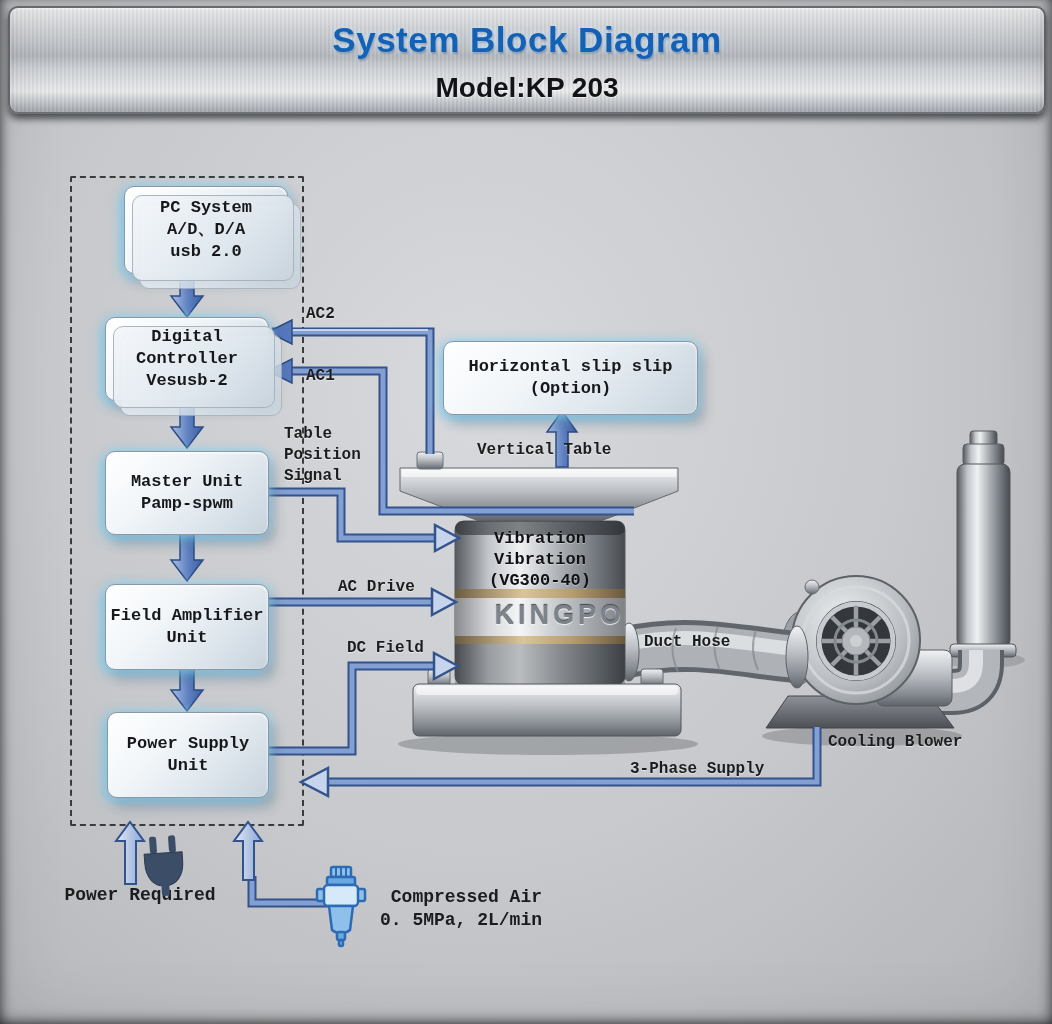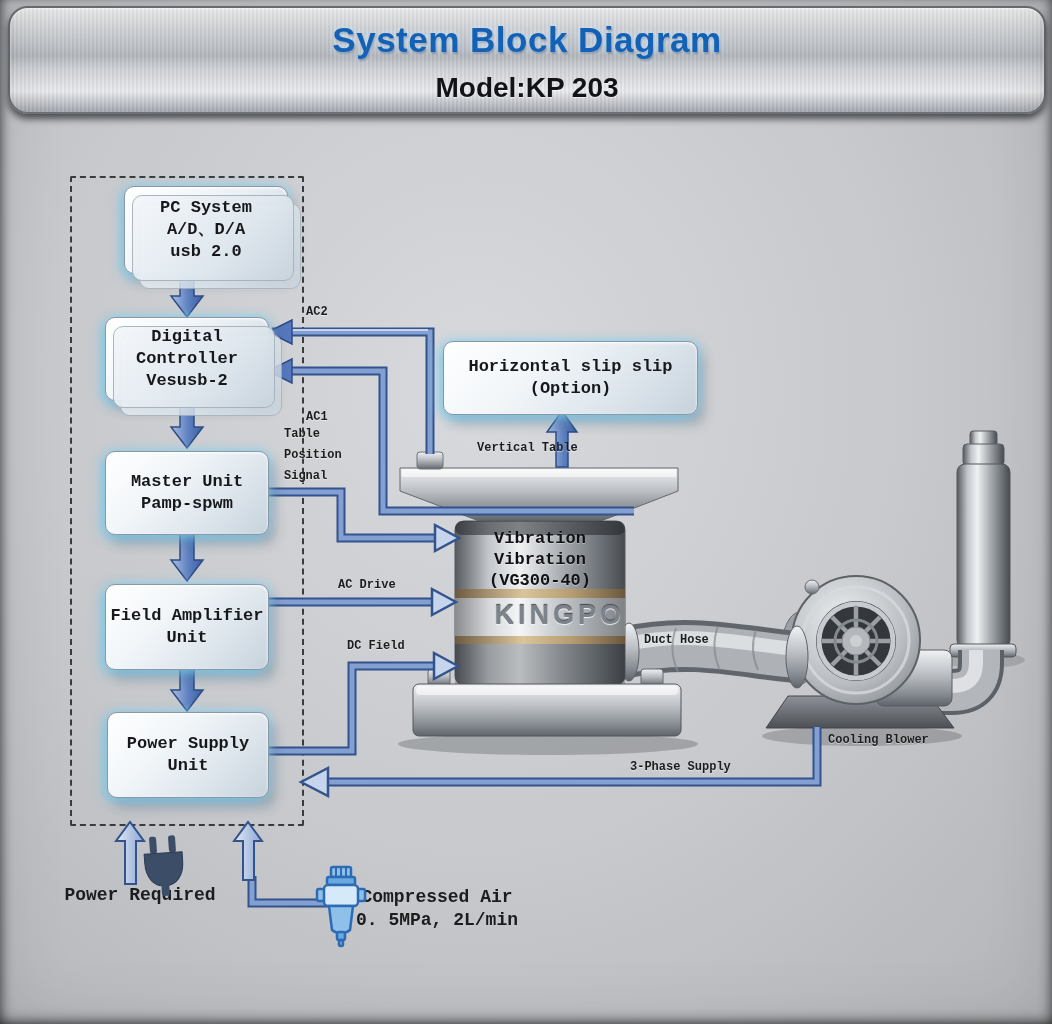--- a/index.html
+++ b/index.html
@@ -4,34 +4,34 @@
 <style>
   html,body{margin:0;padding:0;background:#9a9da2;}
   .stage{position:relative;width:1052px;height:1024px;overflow:hidden;
     background:radial-gradient(ellipse at 45% 38%, #d8d9dc 0%, #c7c9cc 52%, #b2b4b8 100%);
     font-family:"Liberation Sans", sans-serif;}
   .stage::after{content:"";position:absolute;inset:0;pointer-events:none;z-index:50;
     box-shadow:inset 8px 0 12px -6px rgba(10,10,12,.55), inset -8px 0 12px -6px rgba(10,10,12,.5),
                inset 0 -10px 14px -8px rgba(10,10,12,.6), inset 0 0 70px rgba(0,0,0,.10);}
   
   .header{position:absolute;left:8px;top:6px;width:1034px;height:104px;z-index:6;
-    border-radius:20px;border:2px solid #6d7278;
+    border-radius:10px;border:2px solid #6d7278;
     background:
       repeating-linear-gradient(90deg, rgba(255,255,255,.07) 0 2px, rgba(0,0,0,.045) 2px 4px),
       linear-gradient(180deg,#f3f4f6 0%,#dadcdf 16%,#b4b8be 46%,#ced1d5 58%,#e9ebed 80%,#a2a6ad 100%);
     box-shadow:0 5px 7px rgba(15,15,18,.65), inset 0 1px 2px rgba(255,255,255,.9);}
   .title{position:absolute;left:0;right:0;top:12px;text-align:center;
     font-size:35px;font-weight:bold;color:#1463b8;letter-spacing:.5px;
     text-shadow:0 0 7px rgba(210,235,255,.95), 1px 2px 2px rgba(10,20,60,.35);}
   .subtitle{position:absolute;left:0;right:0;top:64px;text-align:center;
     font-size:28px;font-weight:bold;color:#121316;text-shadow:0 1px 1px rgba(255,255,255,.6);}
   
   .mono{font-family:"Liberation Mono", monospace;font-weight:bold;color:#1b1c1e;}
   .lbl{position:absolute;z-index:7;font-family:"Liberation Mono", monospace;font-weight:bold;
-    font-size:12px;color:#1b1c1e;white-space:nowrap;text-shadow:0 1px 1px rgba(255,255,255,.55);}
+    font-size:16px;color:#1b1c1e;white-space:nowrap;text-shadow:0 1px 1px rgba(255,255,255,.55);}
   .lbl .ln{display:block;line-height:21px;}
   
   .dashed-frame{position:absolute;left:70px;top:176px;width:230px;height:646px;z-index:3;
     border:2.5px dashed #3a3b3d;border-radius:2px;}
   
   .fbox{position:absolute;z-index:5;border-radius:10px;
     border:1.5px solid #8b97a3;
     background:linear-gradient(135deg,#ffffff 0%,#f2f6f9 35%,#dde5ec 70%,#c6d2db 100%);
     box-shadow:-3px 3px 12px rgba(110,200,240,.85), 2px -2px 8px rgba(140,215,245,.45),
                6px 9px 12px rgba(60,80,100,.30), inset 0 1px 3px #ffffff;
@@ -55,21 +55,21 @@
   .gen-label .ln{display:block;font-size:17px;line-height:21px;color:#101114;
     text-shadow:0 1px 1px rgba(255,255,255,.4);}
   .brand{position:absolute;left:455px;top:600px;width:170px;z-index:6;text-align:right;
     font-size:27px;font-weight:bold;letter-spacing:4px;color:#7d838b;
     text-shadow:0 1px 1px #f2f4f5, 0 -1px 1px #43484e;}
   
   .note{position:absolute;z-index:7;font-family:"Liberation Mono", monospace;font-weight:bold;
     font-size:18px;color:#1b1c1e;}
   .note .ln{display:block;line-height:23px;white-space:nowrap;}
   .n-power{left:15px;top:884px;width:250px;text-align:center;}
-  .n-air{left:356px;top:886px;text-align:center;}
+  .n-air{left:380px;top:886px;text-align:right;}
   svg{position:absolute;left:0;top:0;z-index:4;}
   svg.machinery{z-index:2;}
   svg.icons{z-index:7;}
 </style>
 </head>
 <body>
 
 <div class="stage">
 
   <div class="header">
@@ -296,21 +296,21 @@
   </div>
 
   <div class="gen-label mono">
     <span class="ln">Vibration</span>
     <span class="ln">Vibration</span>
     <span class="ln">(VG300-40)</span>
   </div>
   <div class="brand">KINGPO</div>
 
   <div class="lbl" style="left:306px;top:305px;">AC2</div>
-  <div class="lbl" style="left:306px;top:367px;margin-top:43px;">AC1</div>
+  <div class="lbl" style="left:306px;top:367px;">AC1</div>
   <div class="lbl" style="left:284px;top:424px;">
     <span class="ln">Table</span>
     <span class="ln">Position</span>
     <span class="ln">Signal</span>
   </div>
   <div class="lbl" style="left:338px;top:578px;">AC Drive</div>
   <div class="lbl" style="left:347px;top:639px;">DC Field</div>
   <div class="lbl" style="left:477px;top:441px;">Vertical Table</div>
   <div class="lbl" style="left:644px;top:633px;">Duct Hose</div>
   <div class="lbl" style="left:828px;top:733px;">Cooling Blower</div>

